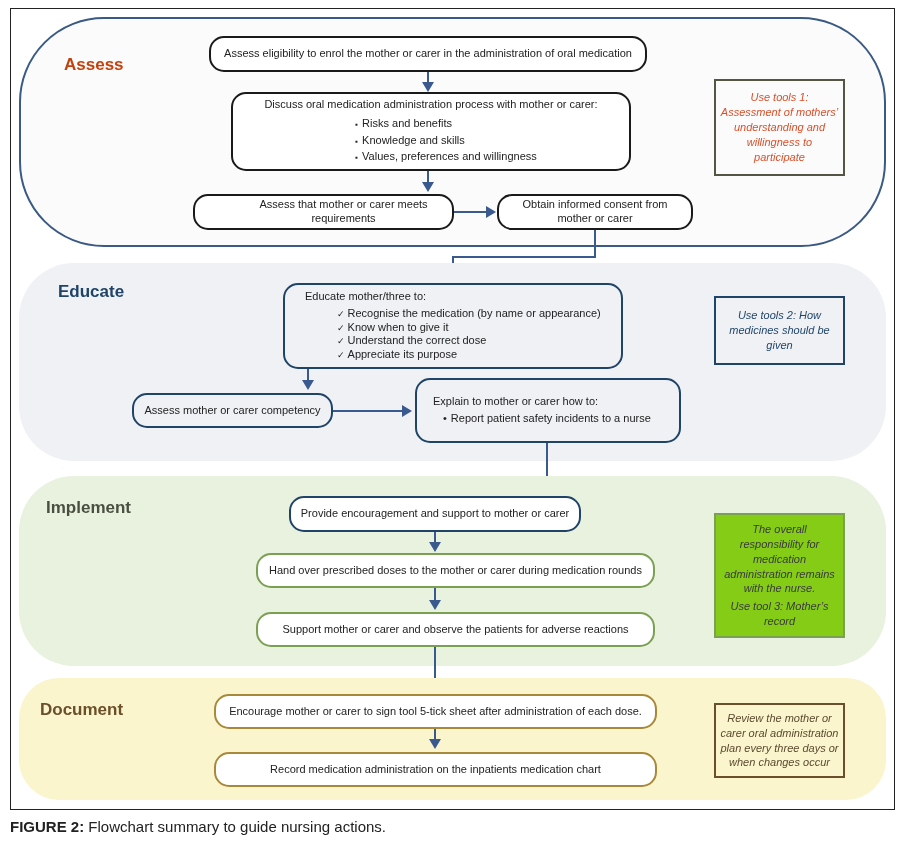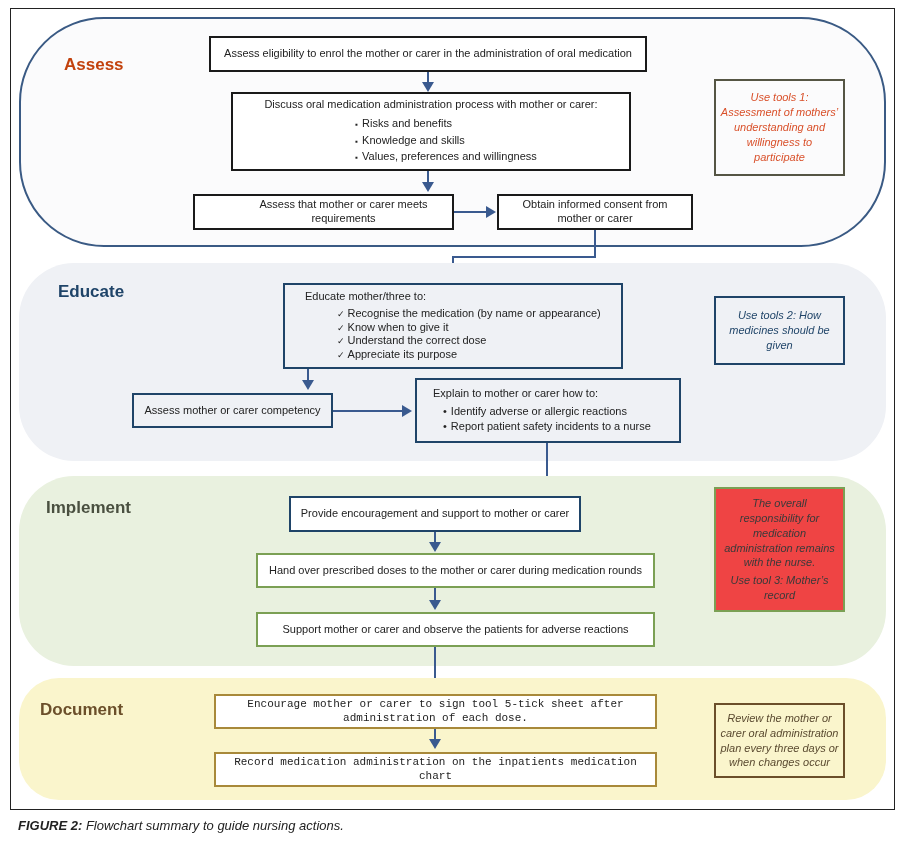--- a/index.html
+++ b/index.html
@@ -4,31 +4,31 @@
 <style>
   html, body { margin:0; padding:0; background:#ffffff; }
   body { width:907px; height:841px; position:relative; font-family:"Liberation Sans", sans-serif; overflow:hidden; }
   .frame { position:absolute; left:10px; top:8px; width:885px; height:802px; border:1.5px solid #222; box-sizing:border-box; }
   .panel { position:absolute; box-sizing:border-box; }
   .p-assess { left:19px; top:17px; width:867px; height:230px; background:#fbfbfc; border:2px solid #3a5a84; border-radius:85px; }
   .p-educate { left:19px; top:263px; width:867px; height:198px; background:#eff1f5; border-radius:55px; }
   .p-implement { left:19px; top:476px; width:867px; height:190px; background:#e9f1df; border-radius:55px; }
   .p-document { left:19px; top:678px; width:867px; height:122px; background:#faf5cc; border-radius:40px; }
   .ptitle { position:absolute; font-weight:bold; font-size:17px; }
-  .box { position:absolute; box-sizing:border-box; background:#fff; font-size:11px; color:#222; display:flex; align-items:center; justify-content:center; text-align:center; line-height:1.25; }
+  .box { position:absolute; box-sizing:border-box; background:#fff; font-size:11px; color:#222; display:flex; align-items:center; justify-content:center; text-align:center; line-height:1.25;border-radius:15px; }
   .b-black { border:2px solid #1a1a1a; }
   .b-navy { border:2px solid #1f4468; background:#eff1f5; }
   .b-green { border:2px solid #7ba054;margin-left:20px; }
-  .b-gold { border:2px solid #a8893a;font-family:Liberation Mono, monospace; }
+  .b-gold { border:2px solid #a8893a; }
   .note { position:absolute; box-sizing:border-box; font-style:italic; font-size:11px; text-align:center; display:flex; flex-direction:column; align-items:center; justify-content:center; line-height:1.35; }
   .list { list-style:none; margin:0; padding:0; text-align:left; }
   .arrow-line { position:absolute; background:#3a5a8f; }
   .ah-down { position:absolute; width:0; height:0; border-left:6px solid transparent; border-right:6px solid transparent; border-top:10px solid #3a5a8f; }
   .ah-right { position:absolute; width:0; height:0; border-top:6px solid transparent; border-bottom:6px solid transparent; border-left:10px solid #3a5a8f; }
-  .caption { position:absolute; left:18px; top:818px; font-size:13px; color:#222;font-style:italic; }
+  .caption { position:absolute; left:10px; top:818px; font-size:15px; color:#222; }
   .caption b { font-weight:bold; }
 </style>
 </head>
 <body>
 
 <div class="frame"></div>
 
 <div class="panel p-assess"></div>
 <div class="ptitle" style="left:64px;top:55px;color:#c2410c;">Assess</div>
 <div class="box b-black" style="left:209px;top:36px;width:438px;height:36px;">Assess eligibility to enrol the mother or carer in the administration of oral medication</div>
@@ -64,39 +64,38 @@
     <li><span style="font-size:9px;margin-right:3px;">✓</span><span>Recognise the medication (by name or appearance)</span></li>
     <li><span style="font-size:9px;margin-right:3px;">✓</span><span>Know  when to give it</span></li>
     <li><span style="font-size:9px;margin-right:3px;">✓</span><span>Understand the correct dose</span></li>
     <li><span style="font-size:9px;margin-right:3px;">✓</span><span>Appreciate its purpose</span></li>
   </ul>
 </div>
 <div class="box b-navy" style="left:132px;top:393px;width:201px;height:35px;">Assess mother or carer competency</div>
 <div class="box b-navy" style="left:415px;top:378px;width:266px;height:65px;flex-direction:column;align-items:flex-start;padding-left:16px;">
   <div style="margin-bottom:3px;">Explain to mother or carer how to:</div>
   <ul class="list" style="margin-left:10px;line-height:1.35;">
-    <li><span style="margin-right:4px;">•</span><span>Identify adverse or allergic reactions</span></li>
     <li><span style="margin-right:4px;">•</span><span>Report patient safety incidents to a nurse</span></li>
   </ul>
 </div>
 <div class="note" style="left:714px;top:296px;width:131px;height:69px;border:2px solid #1f4468;color:#1f4468;background:#eff1f5;padding:4px;">Use tools 2: How medicines should be given</div>
 
 <div class="arrow-line" style="left:307px;top:369px;width:2px;height:12px;"></div>
 <div class="ah-down" style="left:302px;top:380px;"></div>
 <div class="arrow-line" style="left:333px;top:410px;width:70px;height:2px;"></div>
 <div class="ah-right" style="left:402px;top:405px;"></div>
 <div class="arrow-line" style="left:546px;top:443px;width:2px;height:43px;"></div>
 <div class="ah-down" style="left:541px;top:486px;"></div>
 
 <div class="panel p-implement"></div>
 <div class="ptitle" style="left:46px;top:498px;color:#4a5040;">Implement</div>
 <div class="box b-navy" style="left:289px;top:496px;width:292px;height:36px;background:#fff;">Provide encouragement and support to mother or carer</div>
 <div class="box b-green" style="left:236px;top:553px;width:399px;height:35px;">Hand over prescribed doses to the mother or carer during medication rounds</div>
 <div class="box b-green" style="left:236px;top:612px;width:399px;height:35px;">Support mother or carer and observe the patients for adverse reactions</div>
-<div class="note" style="left:714px;top:487px;width:131px;height:125px;border:2px solid #7ba054;color:#3a3a3a;background:#ef4444;padding:4px;">
+<div class="note" style="left:714px;top:513px;width:131px;height:125px;border:2px solid #7ba054;color:#3a3a3a;background:#84cc16;padding:4px;">
   <div>The overall responsibility for medication administration remains with the nurse.</div>
   <div style="margin-top:3px;">Use tool 3: Mother’s record</div>
 </div>
 
 <div class="arrow-line" style="left:434px;top:532px;width:2px;height:11px;"></div>
 <div class="ah-down" style="left:429px;top:542px;"></div>
 <div class="arrow-line" style="left:434px;top:588px;width:2px;height:13px;"></div>
 <div class="ah-down" style="left:429px;top:600px;"></div>
 <div class="arrow-line" style="left:434px;top:647px;width:2px;height:34px;"></div>
 <div class="ah-down" style="left:429px;top:680px;"></div>

